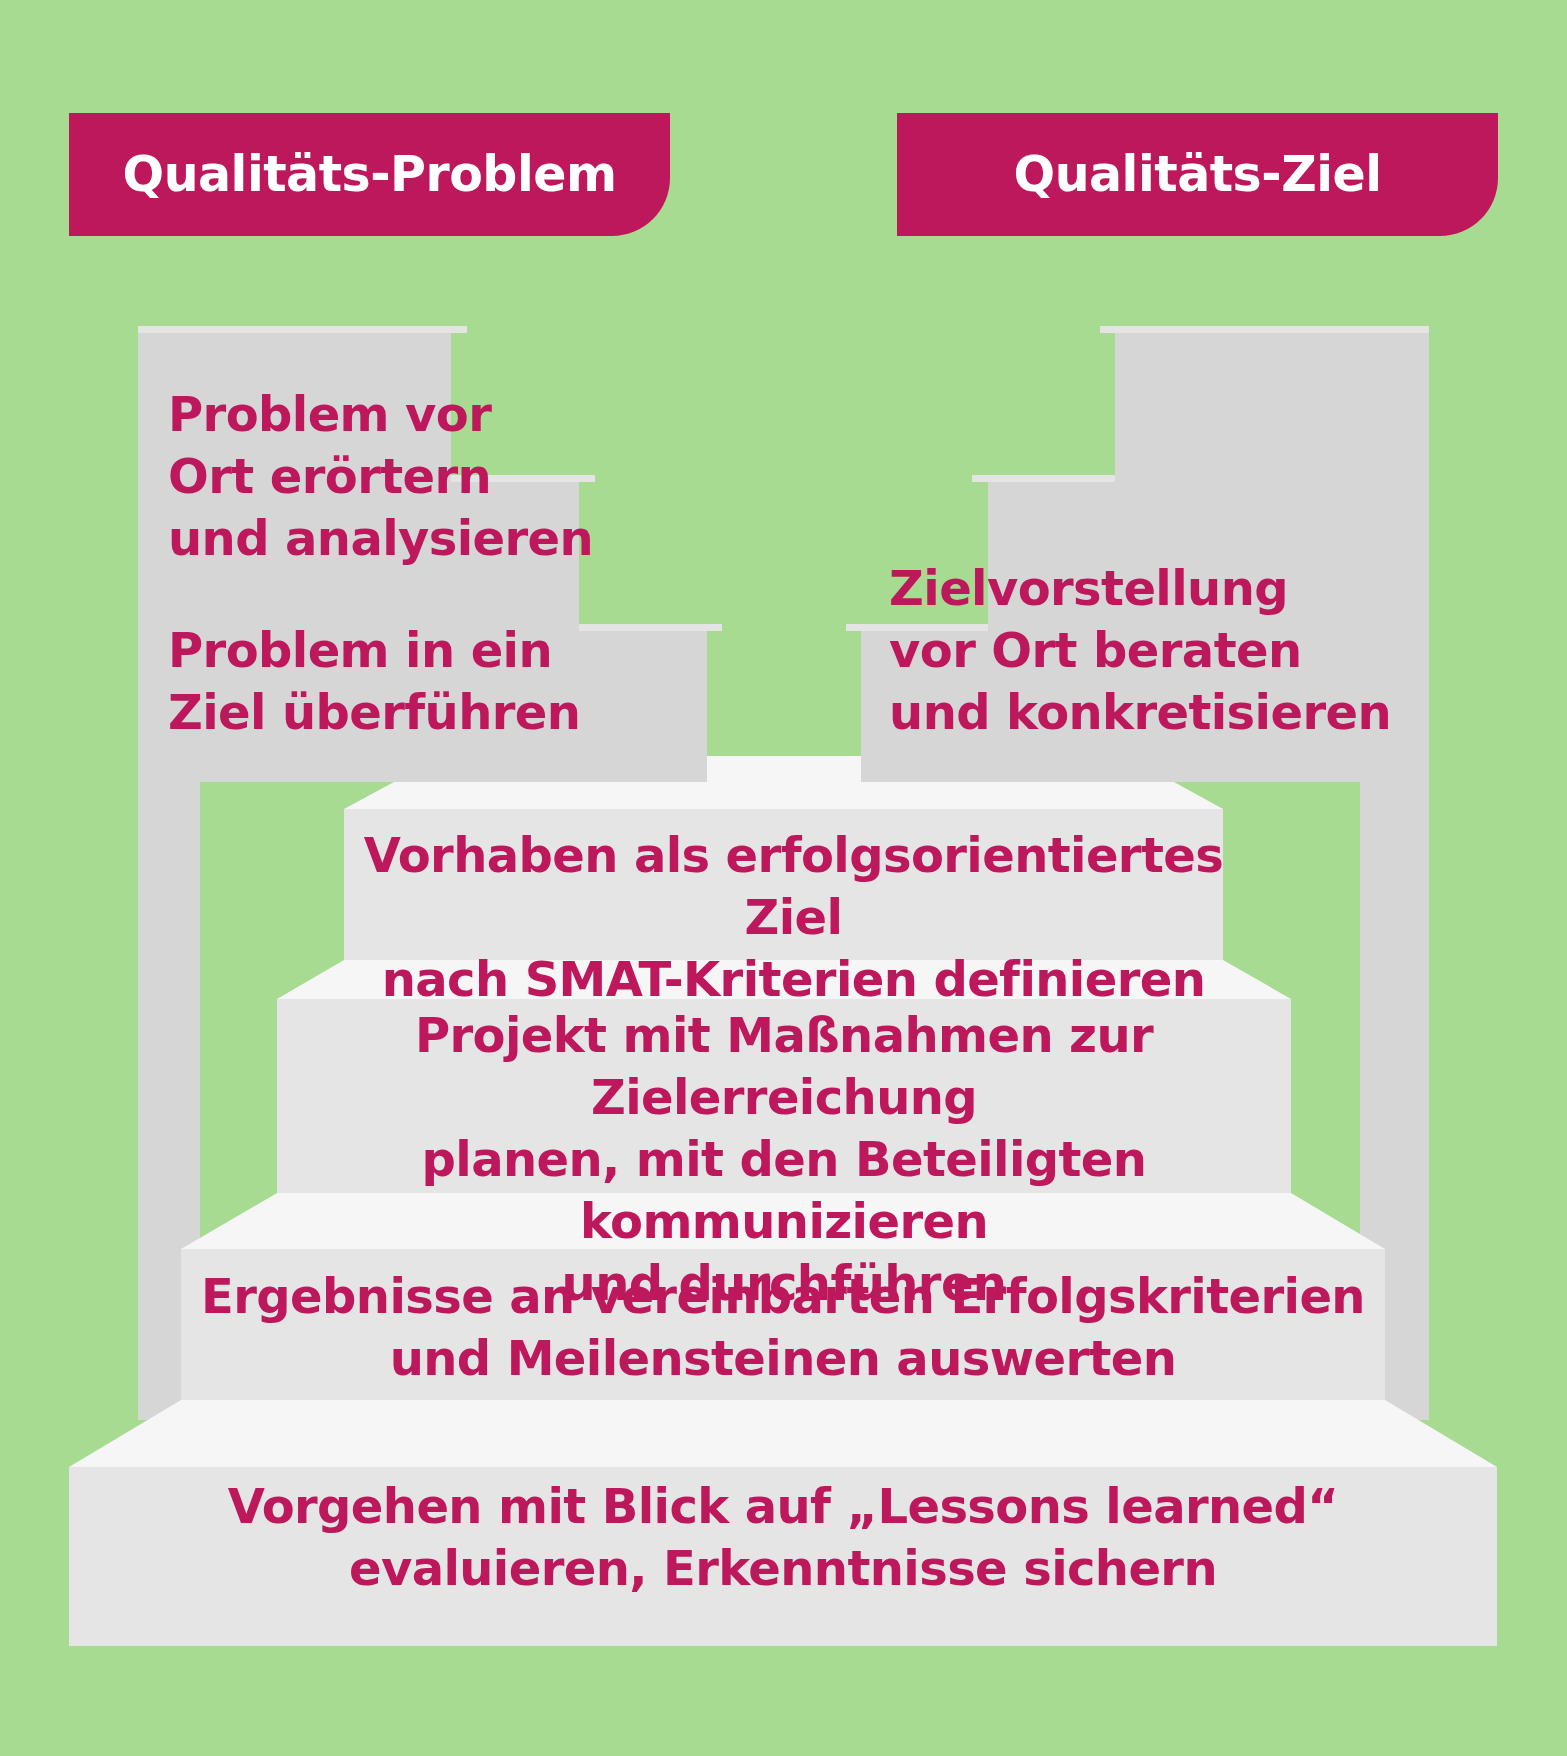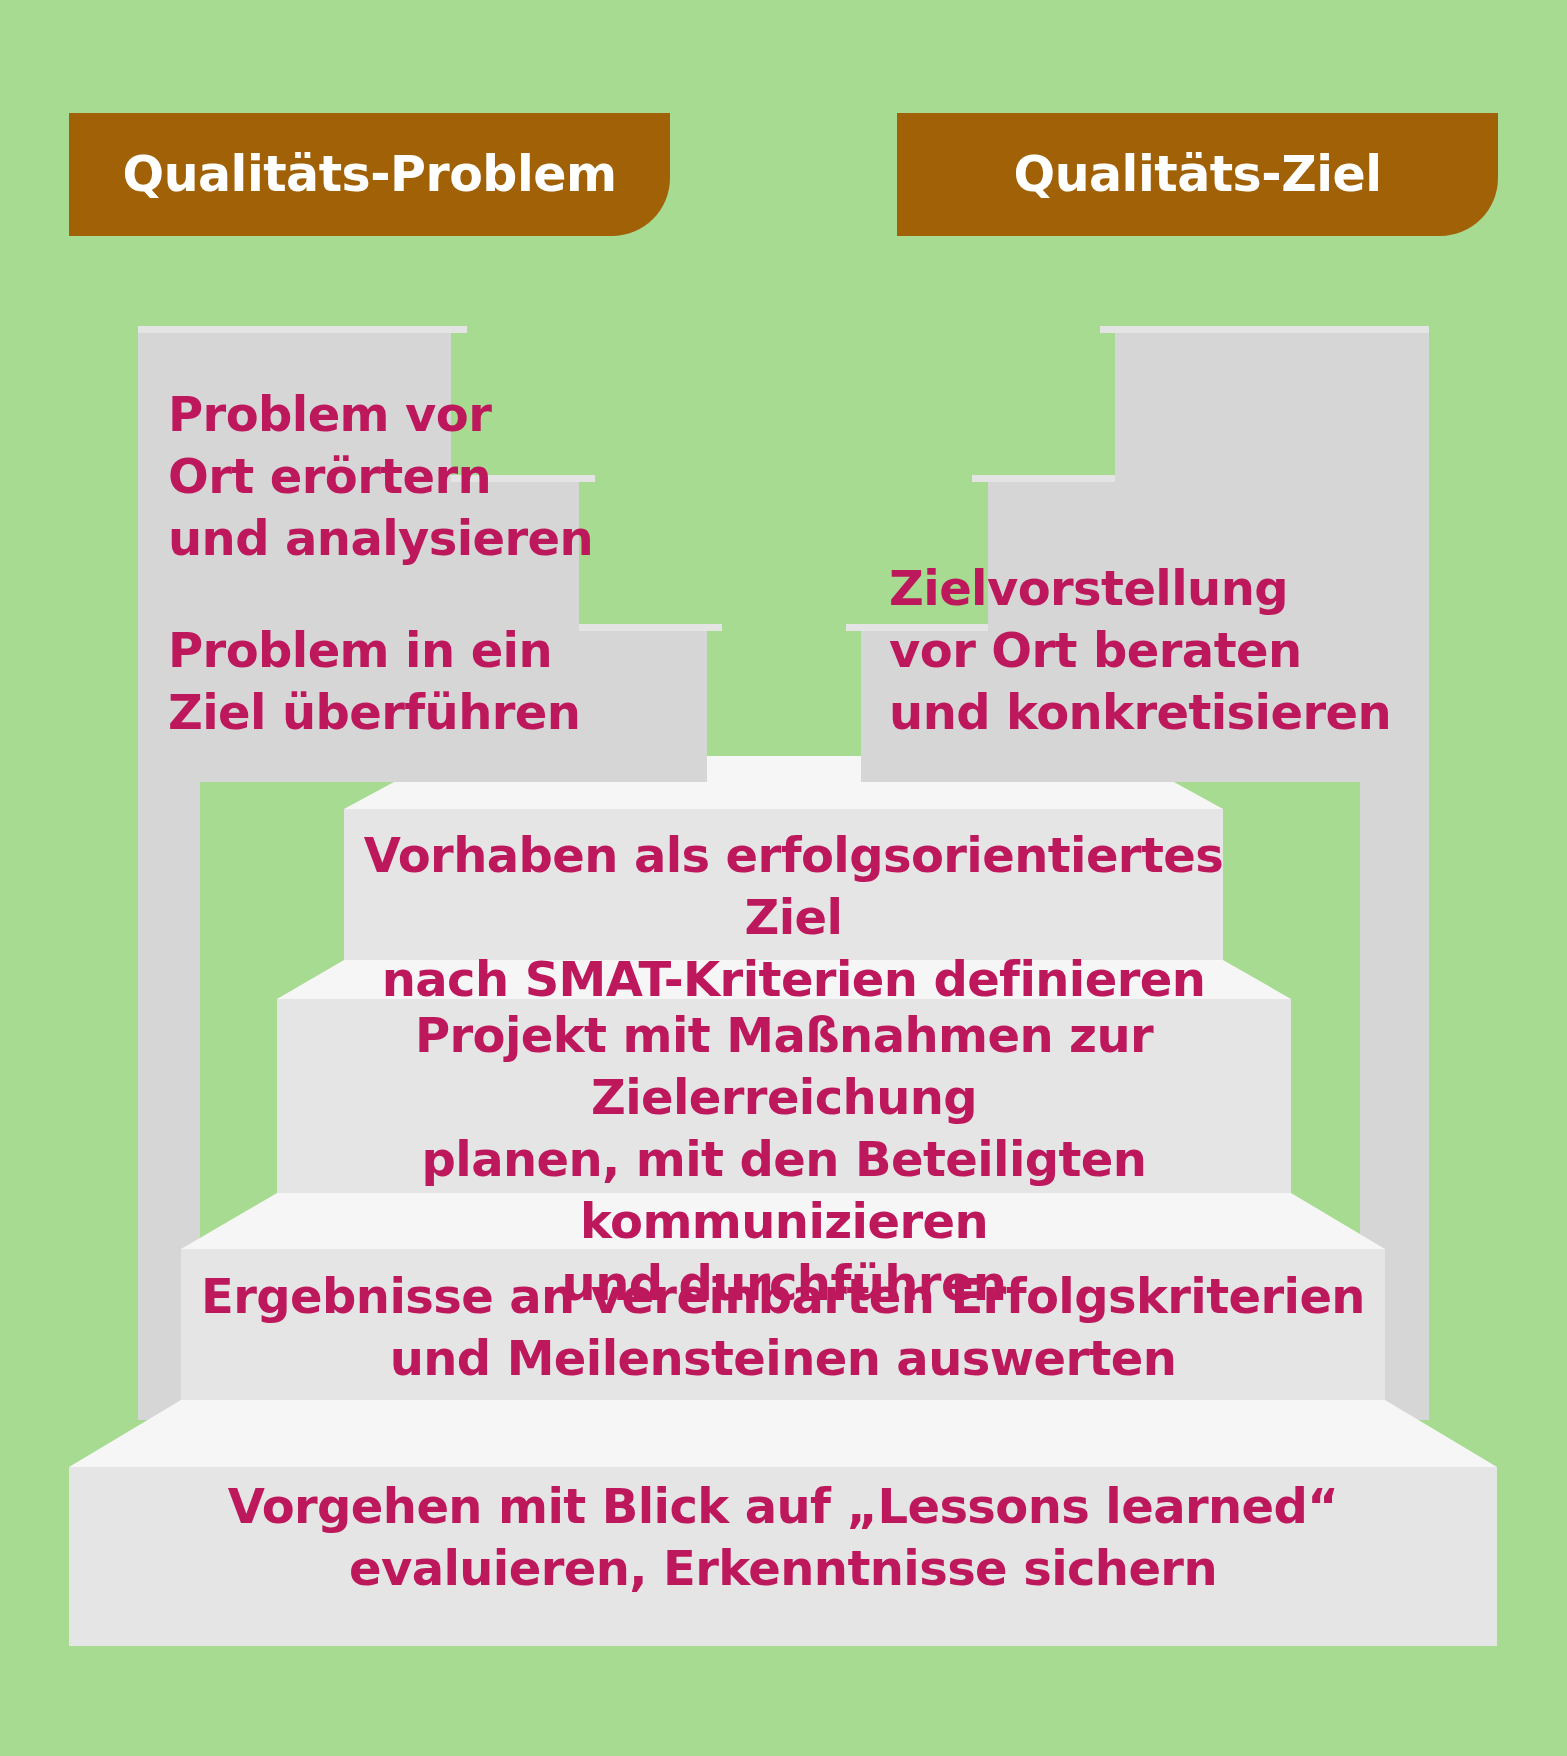--- a/index.html
+++ b/index.html
@@ -6,21 +6,21 @@
   body {
     width: 1567px; height: 1756px;
     background: #a7db91;
     position: relative; overflow: hidden;
     font-family: "DejaVu Sans", "Liberation Sans", sans-serif;
   }
   .stage { position: absolute; left: 0; top: 0; width: 1567px; height: 1756px; }
   svg.shapes { position: absolute; left: 0; top: 0; }
   .header {
     position: absolute; top: 113px; height: 123px; width: 601px;
-    background: #a16207; color: #ffffff;
+    background: #be185d; color: #ffffff;
     border-bottom-right-radius: 58px;
     display: flex; align-items: center; justify-content: center;
     font-weight: bold; font-size: 49px; letter-spacing: -0.5px;
   }
   .txt {
     position: absolute; color: #be185d; font-weight: bold;
     font-size: 48px; line-height: 62px; letter-spacing: -0.6px;
     white-space: pre-line;
   }
   .center { text-align: center; }

